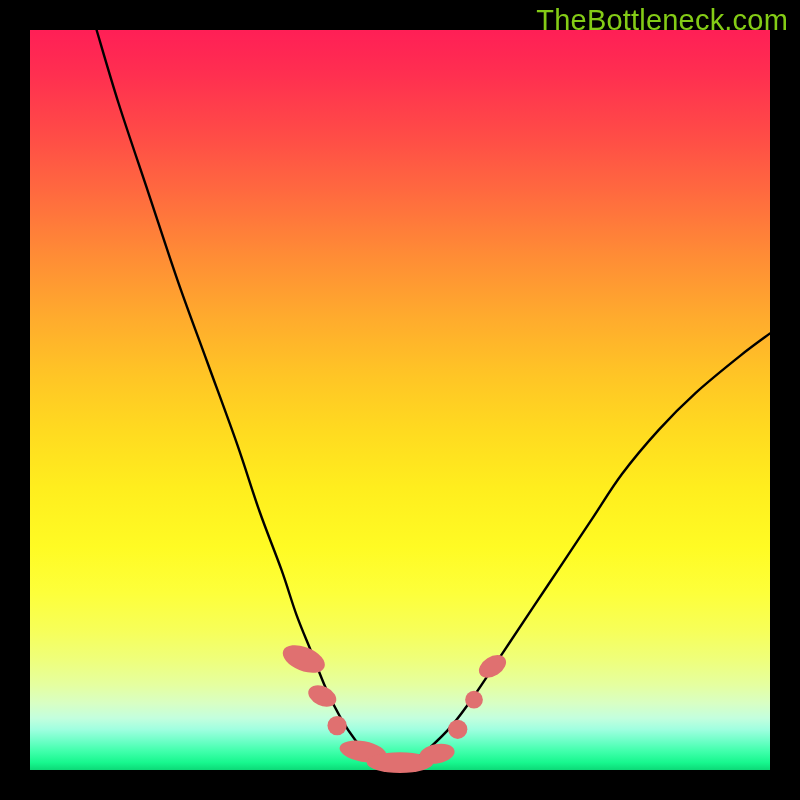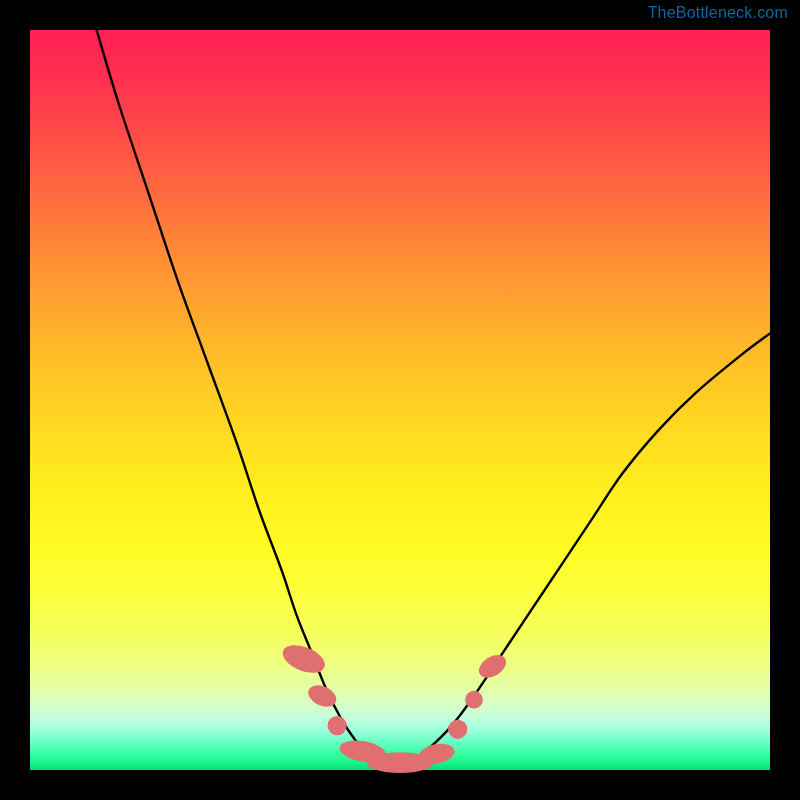--- a/index.html
+++ b/index.html
@@ -47,22 +47,22 @@
       #6fffc8 96%,
       #3fffab 97.5%,
       #17f78e 99%,
       #0cd977 100%
     );
   }
   .watermark {
     position: absolute;
     top: 4px;
     right: 12px;
-    color: #0369a1;
-    font-size: 16px;
+    color: #84cc16;
+    font-size: 29px;
     letter-spacing: 0.2px;
     user-select: none;
     margin-left: 48px;
   }
   svg.curve {
     position: absolute;
     left: 30px;
     top: 30px;
     width: 740px;
     height: 740px;

